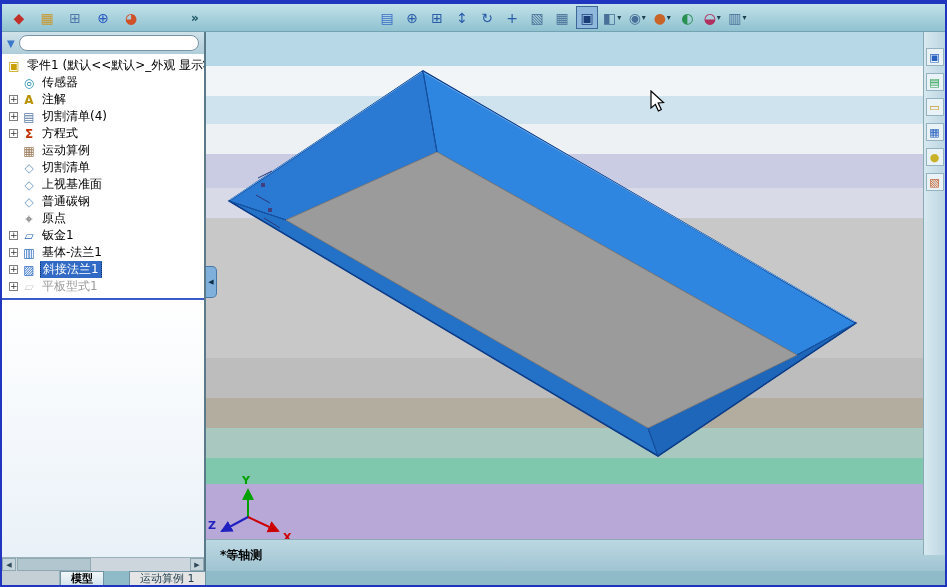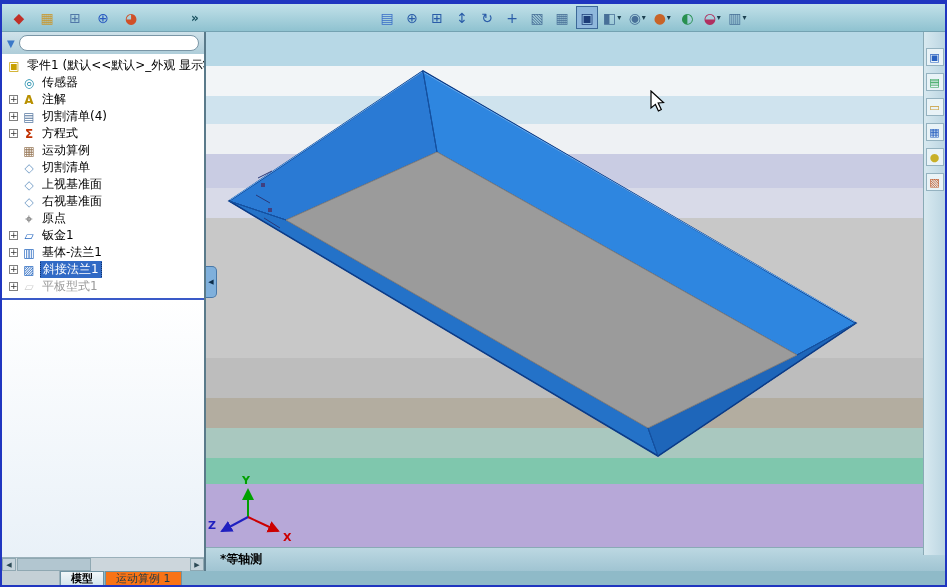--- a/index.html
+++ b/index.html
@@ -95,33 +95,33 @@
     border-left: 1px solid #8aaab6;
     display: flex; flex-direction: column; align-items: center;
     padding-top: 16px; gap: 7px; z-index: 5;
   }
   .rbtn {
     width: 18px; height: 18px; border: 1px solid #94b2c0; background: #e9f3f7;
     display: flex; align-items: center; justify-content: center; font-size: 11px;
   }
   
   .status-bar {
-    position: absolute; left: 206px; right: 2px; bottom: 16px; height: 24px;
+    position: absolute; left: 206px; right: 2px; bottom: 16px; height: 32px;
     background: linear-gradient(#bcd8e2, #a0c4d2); border-top: 1px solid #8aaab6;
     display: flex; align-items: center; padding-left: 14px;
     font-size: 12px; font-weight: bold; color: #000; z-index: 4;
   }
   .bottom-bar {
     position: absolute; left: 2px; right: 2px; bottom: 2px; height: 14px;
     background: #8fbac8; display: flex; align-items: stretch; z-index: 5;
   }
   .tab-corner { width: 58px; background: #c4d0d6; border-right: 1px solid #9ab0ba; }
   .tab {
     padding: 0 10px; font-size: 11px; display: flex; align-items: center;
-    background: #f97316; border: 1px solid #6f93a2; border-bottom: none;
+    background: #e5e5e5; border: 1px solid #6f93a2; border-bottom: none;
     color: #1c3a48; margin-right: 1px; white-space: nowrap;
   }
   .tab.active {
     background: linear-gradient(#f2f7f9, #d4e5ec); font-weight: bold; color: #000;
   }
 </style>
 </head>
 <body>
 
 <div class="topbar">
@@ -284,21 +284,21 @@
 
         <div class="trow">
           <span class="plusbox" style="visibility: hidden;">+</span>
           <span class="gicon ticon" style="color: rgb(120, 160, 200);">◇</span>
           <span class="tlabel">上视基准面</span>
         </div>
 
         <div class="trow">
           <span class="plusbox" style="visibility: hidden;">+</span>
           <span class="gicon ticon" style="color: rgb(120, 160, 200);">◇</span>
-          <span class="tlabel">右视基准面</span>
+          <span class="tlabel">普通碳钢</span>
         </div>
 
         <div class="trow">
           <span class="plusbox" style="visibility: hidden;">+</span>
           <span class="gicon ticon" style="color: rgb(144, 144, 144);">⌖</span>
           <span class="tlabel">原点</span>
         </div>
 
         <div class="trow">
           <span class="plusbox">+</span>
@@ -442,21 +442,21 @@
       <span class="gicon" style="color: rgb(192, 88, 40);">▧</span>
     </span>
   </div>
 
 <div class="status-bar">
   <span>*等轴测</span>
 </div>
 
 <div class="bottom-bar">
   <div class="tab-corner"></div>
-  <div style="display:flex;">
+  <div style="display:flex;gap:24px;">
 
       <div class="tab active">
         <span>模型</span>
       </div>
 
       <div class="tab">
         <span>运动算例 1</span>
       </div>
     </div>
 </div>

